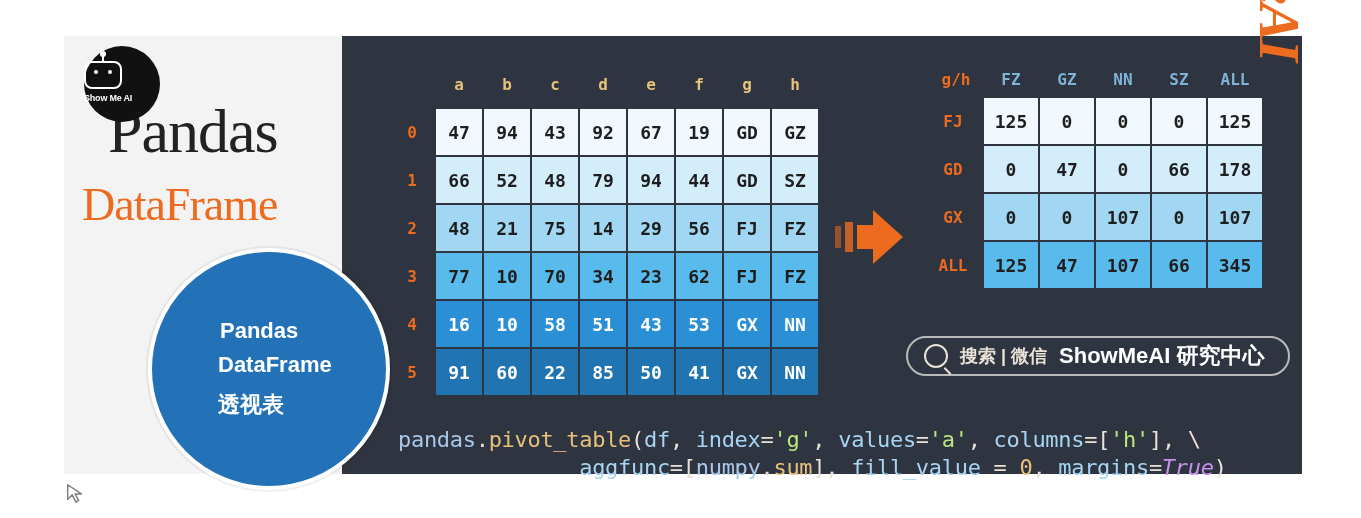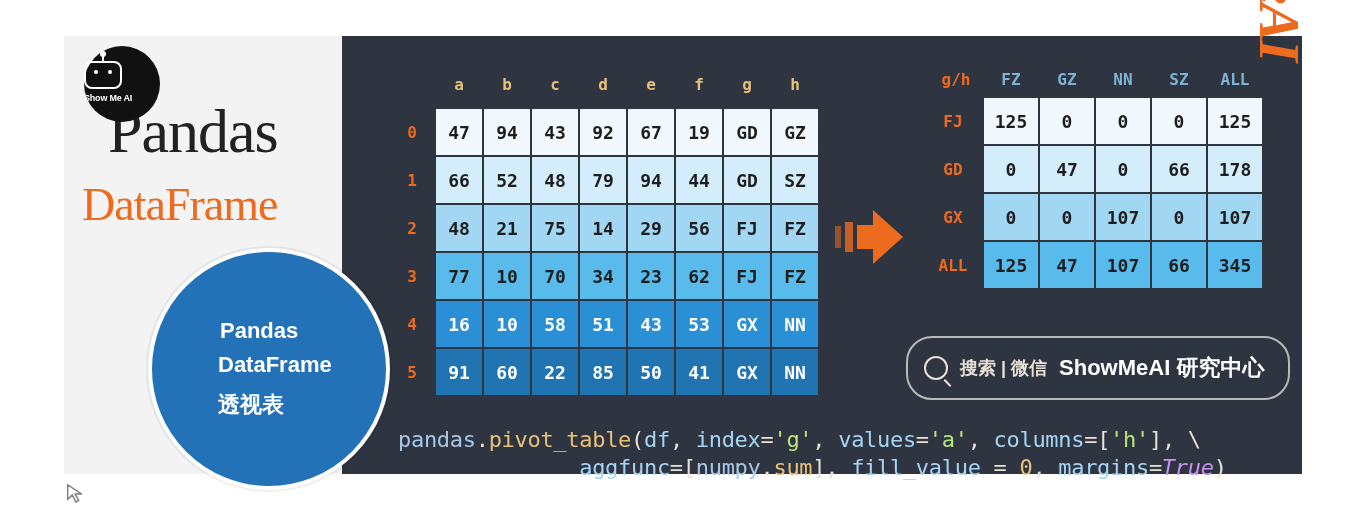--- a/index.html
+++ b/index.html
@@ -58,21 +58,21 @@
   .wtxt { color: #fff !important; }
 
   
   .arrow { position: absolute; left: 835px; top: 202px; width: 68px; height: 54px; z-index: 2; }
   .arrow .bar  { position: absolute; left: 0;  top: 24px; width: 6px;  height: 22px; background: #ed6b1f; opacity: .55; }
   .arrow .bar2 { position: absolute; left: 10px; top: 20px; width: 8px;  height: 30px; background: #ed6b1f; opacity: .8; }
   .arrow .shaft{ position: absolute; left: 22px; top: 23px; width: 18px; height: 24px; background: #ed6b1f; }
   .arrow .head { position: absolute; left: 38px; top: 8px;  width: 0; height: 0; border-left: 30px solid #ed6b1f; border-top: 27px solid transparent; border-bottom: 27px solid transparent; }
 
   
-  .search-pill { position: absolute; left: 906px; top: 336px; width: 384px; height: 64px; border: 2px solid #b9b9b9; border-radius: 26px; display: flex; align-items: center; gap: 12px; padding: 0 16px; box-sizing: border-box; z-index: 2; }
+  .search-pill { position: absolute; left: 906px; top: 336px; width: 384px; height: 40px; border: 2px solid #b9b9b9; border-radius: 26px; display: flex; align-items: center; gap: 12px; padding: 0 16px; box-sizing: border-box; z-index: 2; }
   .search-pill .mag { width: 20px; height: 20px; border: 2px solid #e9e1d6; border-radius: 50%; position: relative; flex: 0 0 auto; }
   .search-pill .mag::after { content: ""; position: absolute; right: -6px; bottom: -6px; width: 9px; height: 2px; background: #e9e1d6; transform: rotate(45deg); }
   .search-pill .tx1 { color: #e9e1d6; font-weight: 700; font-size: 18px; }
   .search-pill .tx2 { color: #ffffff; font-weight: 800; font-size: 22px; }
 
   
   .codeblock { position: absolute; left: 398px; top: 426px; font-family: Consolas, Menlo, monospace; font-size: 22px; line-height: 28px; z-index: 2; white-space: pre; color: #f6f6f4; letter-spacing: -0.3px; }
   .kw  { color: #a9c8e8; }  
   .fn  { color: #e7c07a; }  
   .pn  { color: #e9e1d6; }  

